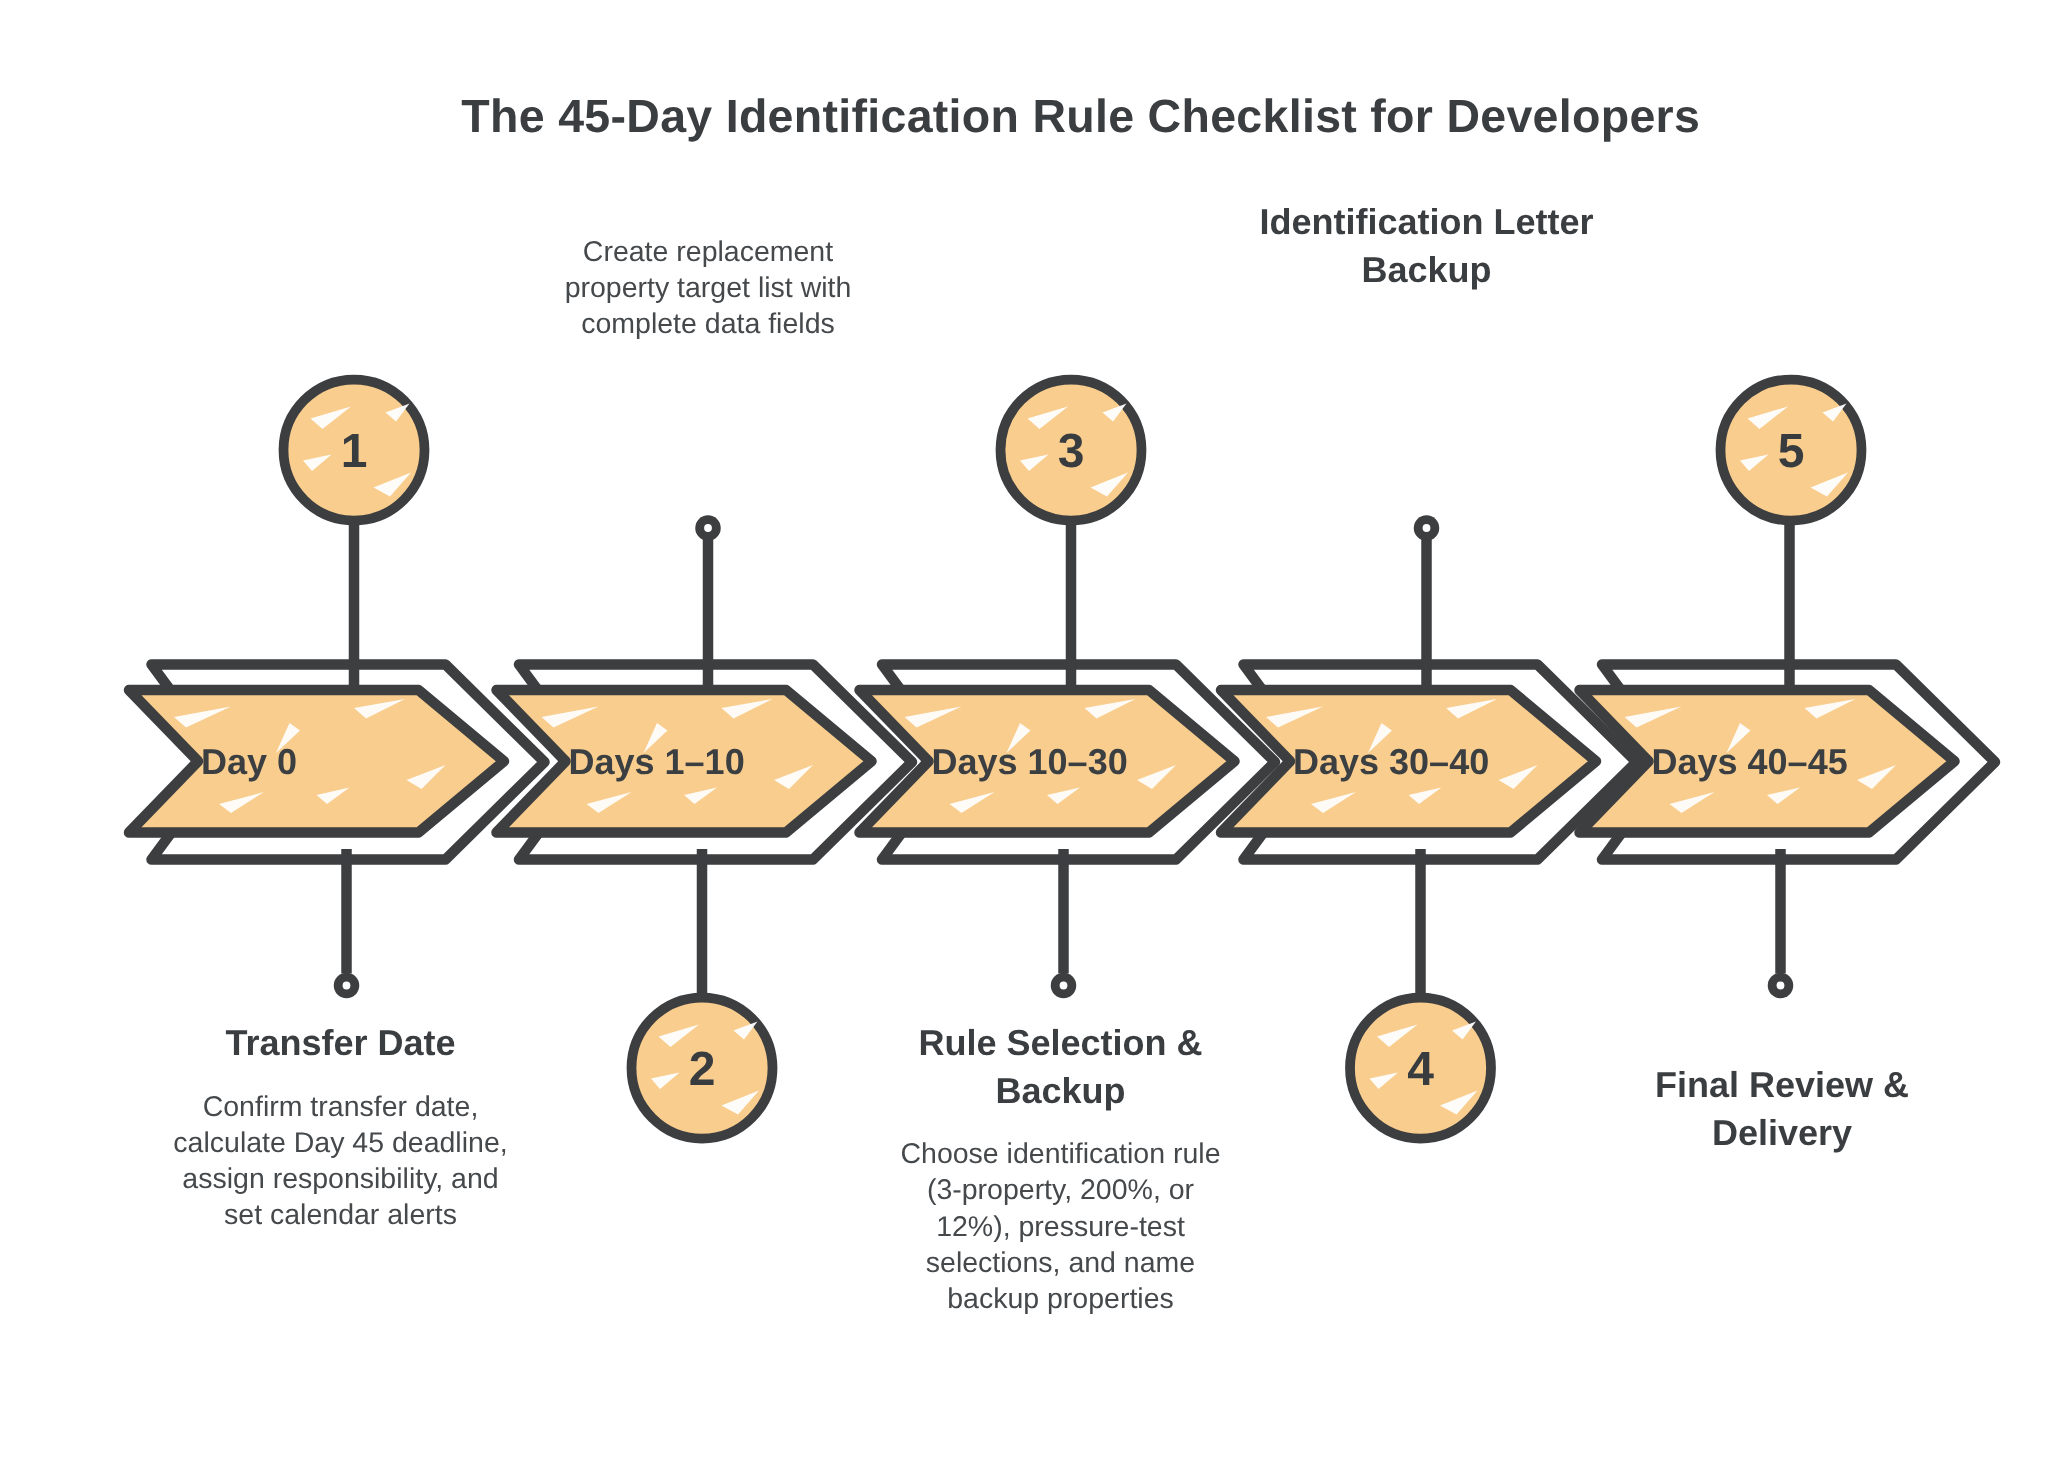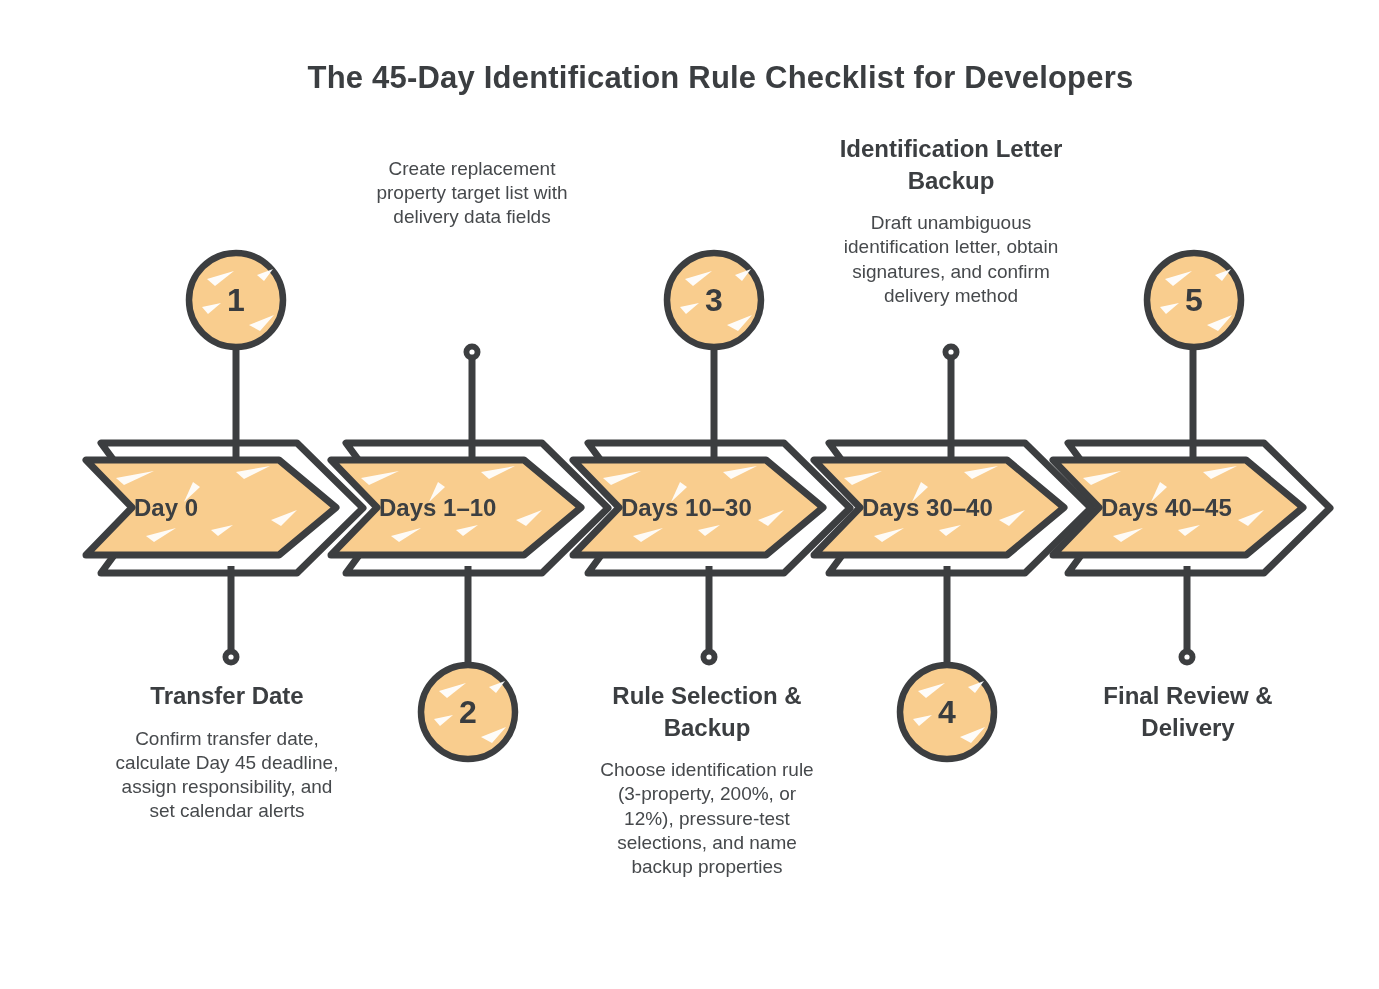--- a/index.html
+++ b/index.html
@@ -139,30 +139,29 @@
     <circle cx="1156" cy="657" r="8.5" fill="#3c3e40"></circle>
     <circle cx="1156" cy="657" r="2.6" fill="#ffffff"></circle>
   </svg>
 
   <div class="step-col" style="left:82px;top:680px;width:228px;">
     <h2 class="step-heading">Transfer Date</h2>
     <p class="step-desc">Confirm transfer date, calculate Day 45 deadline, assign responsibility, and set calendar alerts</p>
   </div>
 
   <div class="step-col" style="left:327px;top:157px;width:228px;">
-    <p class="step-desc">Create replacement property target list with delivery data fields</p>
+    <p class="step-desc">Create replacement property target list with complete data fields</p>
   </div>
 
   <div class="step-col" style="left:560px;top:680px;width:232px;">
     <h2 class="step-heading narrow">Rule Selection &amp; Backup</h2>
     <p class="step-desc">Choose identification rule (3-property, 200%, or 12%), pressure-test selections, and name backup properties</p>
   </div>
 
   <div class="step-col" style="left:806px;top:133px;width:228px;">
     <h2 class="step-heading">Identification Letter Backup</h2>
-    <p class="step-desc">Draft unambiguous identification letter, obtain signatures, and confirm delivery method</p>
   </div>
 
-  <div class="step-col" style="left:1041px;top:680px;width:232px;">
+  <div class="step-col" style="left:1041px;top:708px;width:232px;">
     <h2 class="step-heading">Final Review &amp; Delivery</h2>
   </div>
 
 </div>
 
 </body></html>

